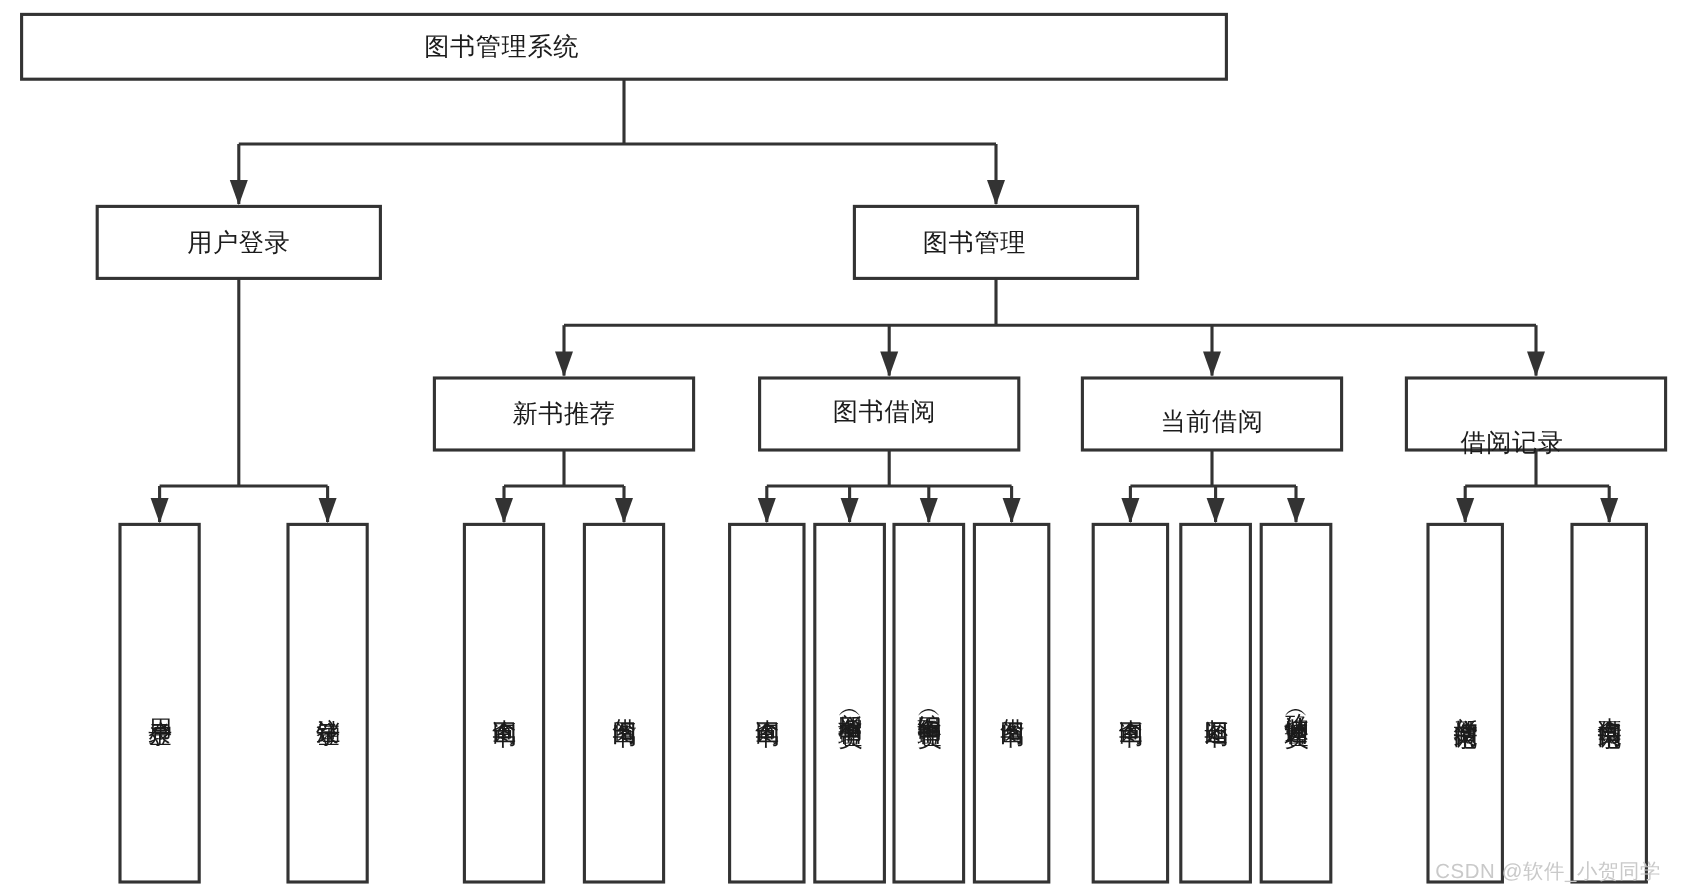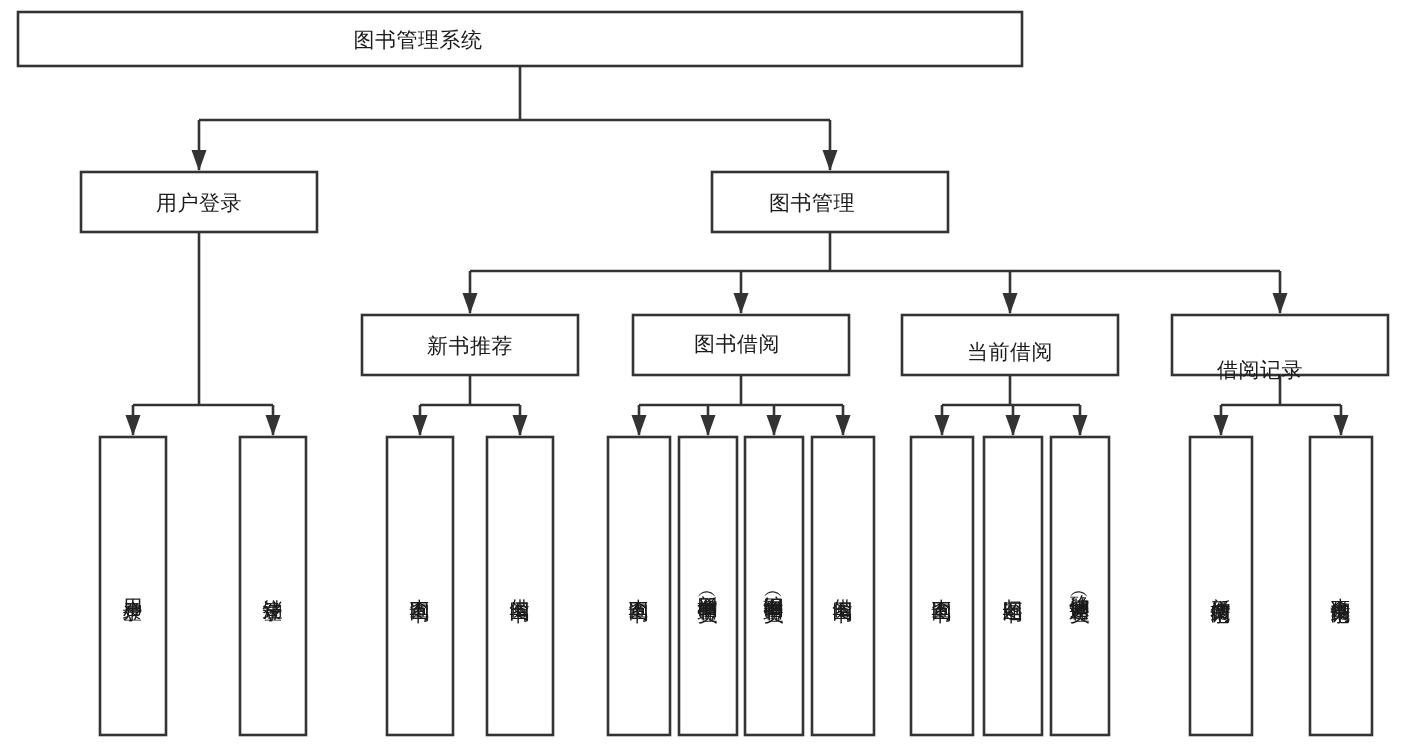--- a/index.html
+++ b/index.html
@@ -168,14 +168,15 @@
       <div class="node-label vertical" style="left: 679px; top: 437px; width: 58px; height: 298px;">新增图书（管理员）</div>
       <div class="node-label vertical" style="left: 745px; top: 437px; width: 58px; height: 298px;">编辑图书（管理员）</div>
       <div class="node-label vertical" style="left: 812px; top: 437px; width: 62px; height: 298px;">借阅图书</div>
       <div class="node-label vertical" style="left: 911px; top: 437px; width: 62px; height: 298px;">查询图书</div>
       <div class="node-label vertical" style="left: 984px; top: 437px; width: 58px; height: 298px;">归还图书</div>
       <div class="node-label vertical" style="left: 1051px; top: 437px; width: 58px; height: 298px;">确认归还（管理员）</div>
       <div class="node-label vertical" style="left: 1190px; top: 437px; width: 62px; height: 298px;">新增借阅记录</div>
       <div class="node-label vertical" style="left: 1310px; top: 437px; width: 62px; height: 298px;">查询借阅记录</div>
     </div>
 
+  <div class="watermark" style="left: 1196px; top: 715px;">CSDN @软件_小贺同学</div>
 
 </div>
 
 </body></html>

